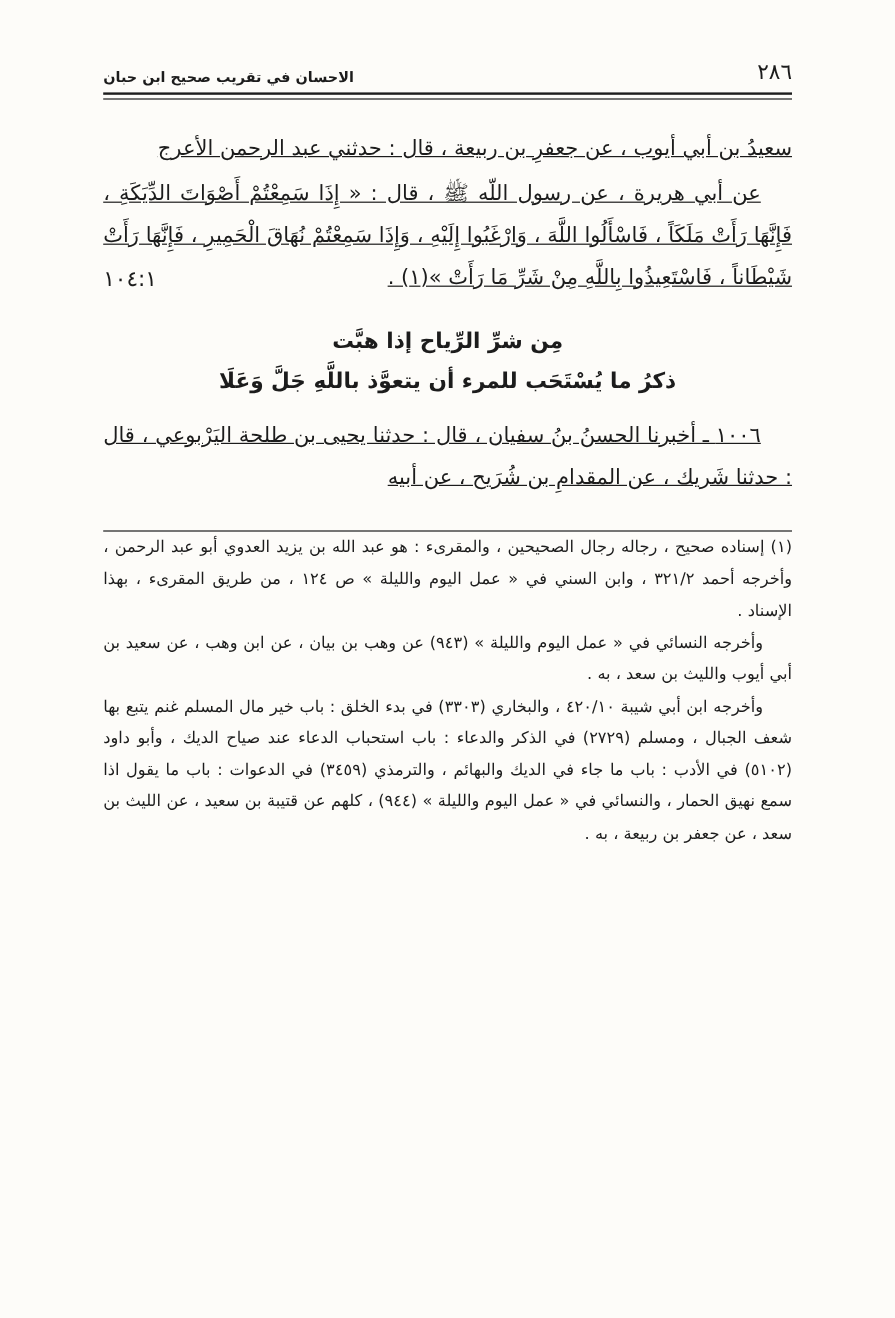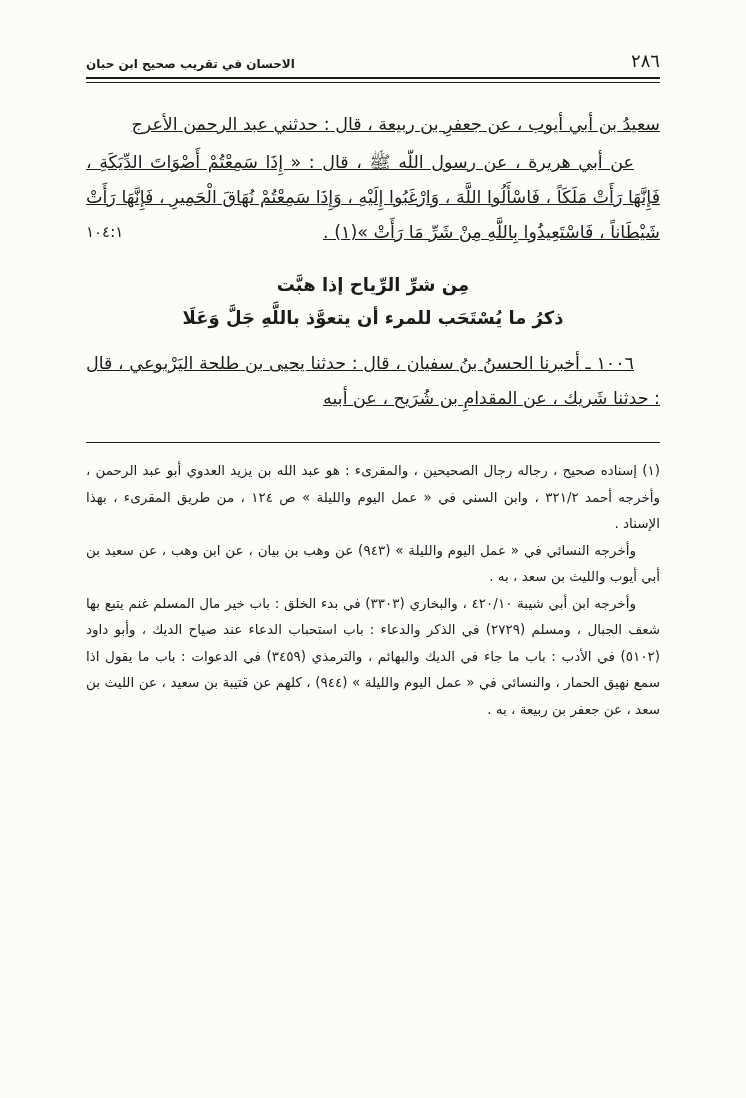--- a/index.html
+++ b/index.html
@@ -42,40 +42,39 @@
   .body-text {
     margin-top: 24px;
     font-size: 17.5px;
     line-height: 35px;
     text-align: justify;
   }
   .para { margin-bottom: 3px; text-decoration: underline; }
   .para.indent { text-indent: 26px; }
   .hadith-ref {
     float: left;
-    font-size: 15px;
+    font-size: 18px;
     letter-spacing: 1px;
     line-height: 35px;
   }
   .chapter-heading {
     text-align: center;
     font-weight: bold;
     font-size: 18px;
     line-height: 33px;
     margin: 18px 0 12px 0;
   }
   .chapter-heading span { display: block; }
   
   .footnote-rule {
     border: none;
     border-top: 1.5px solid #1d1d1d;
     margin-top: 26px;
   }
   .footnotes {
-    margin-top: 14px;
     font-size: 13.5px;
     line-height: 26.5px;
     text-align: justify;
   }
   .footnotes .fn-para.indent { text-indent: 24px; }
 </style>
 </head>
 <body>
 
 <div class="page">

